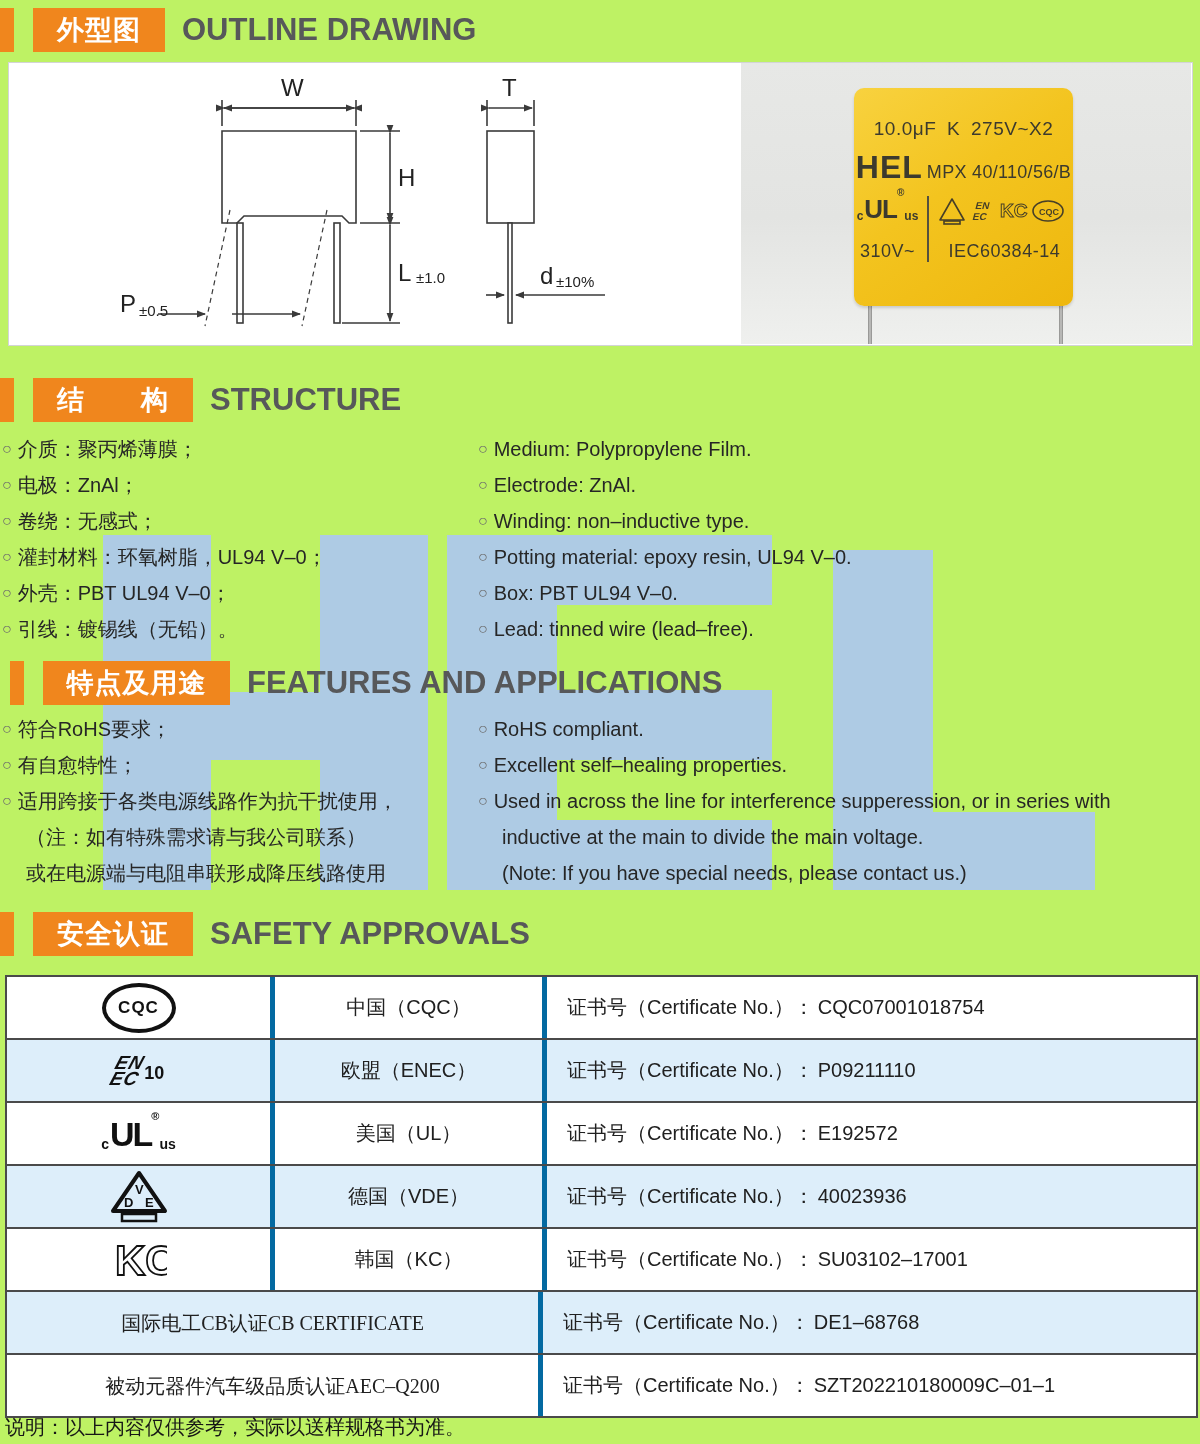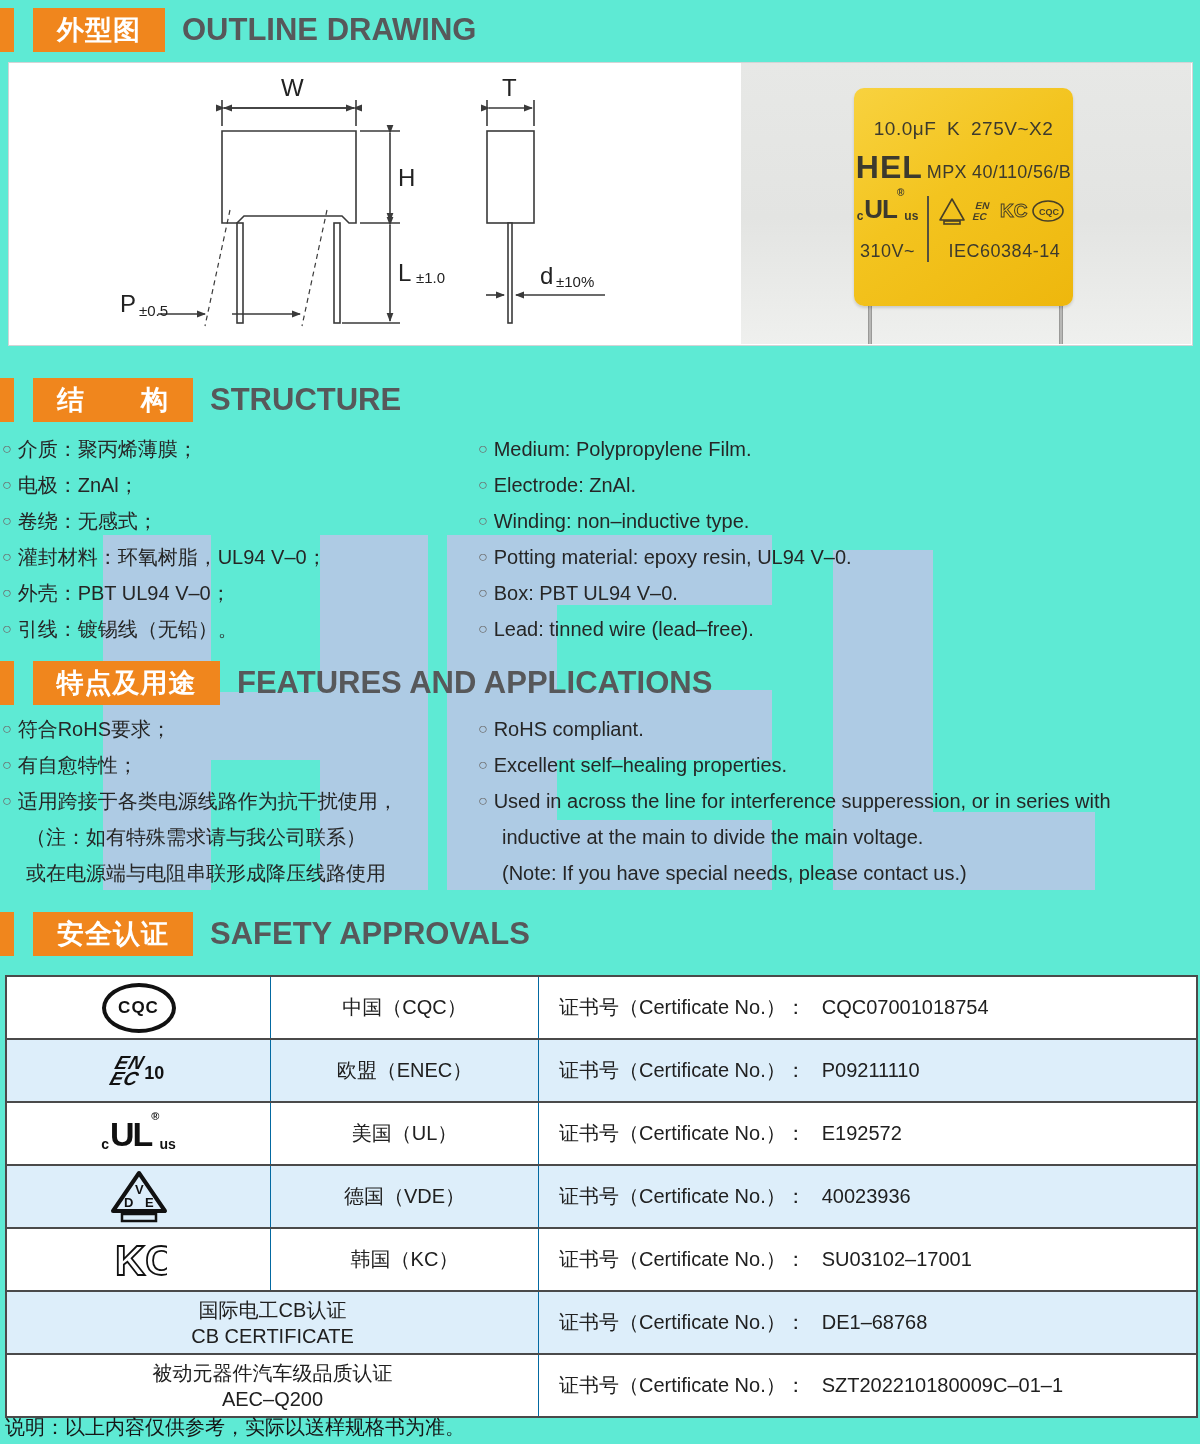--- a/index.html
+++ b/index.html
@@ -1,16 +1,16 @@
 <!DOCTYPE html>
 <html><head>
 <meta charset="utf-8">
 <style>
   html,body{margin:0;padding:0;background:#fff;}
-  #page{position:relative;width:1200px;height:1444px;background:#5eead4;overflow:hidden;
+  #page{position:relative;width:1200px;height:1444px;background:#bef264;overflow:hidden;
         font-family:"Liberation Sans","DejaVu Sans",sans-serif;color:#232323;}
   
   .wm{position:absolute;inset:0;z-index:0;}
   .wmr{position:absolute;background:#aecbe4;}
   .wm-h-l{left:103px;top:535px;width:108px;height:355px;}
   .wm-h-r{left:320px;top:535px;width:108px;height:355px;}
   .wm-h-b{left:211px;top:692px;width:109px;height:68px;}
   .wm-e-s{left:447px;top:535px;width:110px;height:355px;}
   .wm-e-t{left:447px;top:535px;width:325px;height:70px;}
   .wm-e-m{left:447px;top:690px;width:325px;height:70px;}
@@ -18,21 +18,21 @@
   .wm-l-s{left:833px;top:550px;width:100px;height:340px;}
   .wm-l-b{left:833px;top:812px;width:262px;height:78px;}
   
   .hdr{position:absolute;left:0;height:44px;display:flex;align-items:center;z-index:2;}
   .hdr .bar{width:14px;height:44px;background:#f0861d;}
   .hdr .box{margin-left:19px;height:44px;background:#f0861d;color:#fff;
             font-size:27px;font-weight:bold;display:flex;align-items:center;justify-content:center;letter-spacing:1px;}
   .hdr .ttl{margin-left:17px;font-size:31px;font-weight:bold;color:#57585a;letter-spacing:0;}
   #hdr-outline{top:8px;}   #hdr-outline .box{width:132px;}
   #hdr-structure{top:378px;justify-content:space-between;} #hdr-structure .box{width:160px;}
-  #hdr-features{top:661px;}  #hdr-features .box{width:187px;}
+  #hdr-features{top:661px;padding-left:10px;}  #hdr-features .box{width:187px;}
   #hdr-safety{top:912px;}    #hdr-safety .box{width:160px;}
   
   .panel{position:absolute;left:8px;top:62px;width:1183px;height:282px;border:1px solid #d3d4d6;background:#fff;z-index:1;}
   .draw{position:absolute;left:8px;top:62px;z-index:2;}
   .photo{position:absolute;left:741px;top:63px;width:450px;height:281px;z-index:1;
          background:linear-gradient(180deg,#e7e8e6 0%,#e3e4e2 55%,#eff0ee 100%);overflow:hidden;}
   .cap{position:absolute;left:113px;top:25px;width:219px;height:218px;border-radius:10px;
        background:linear-gradient(145deg,#f8d23f 0%,#f3c41f 45%,#eeb70d 100%);
        box-shadow:0 2px 3px rgba(0,0,0,.15);color:#3c3a2e;text-align:center;}
   .lead{position:absolute;width:4px;height:38px;top:243px;background:linear-gradient(90deg,#8b8b89,#c6c6c4,#8b8b89);}
@@ -56,27 +56,27 @@
   .li.cont{padding-left:24px;}
   #structure-cn{left:2px;top:431px;width:468px;}
   #structure-en{left:478px;top:431px;width:715px;}
   #features-cn{left:2px;top:711px;width:468px;}
   #features-en{left:478px;top:711px;width:715px;}
   
   .tbl{position:absolute;left:5px;top:975px;width:1189px;border:2px solid #4a4a4a;z-index:2;background:#fff;}
   .trow{display:flex;height:61px;border-top:2px solid #4a4a4a;}
   .trow:first-child{border-top:none;}
   .trow.blue{background:#ddeefa;}
-  .cell{display:flex;align-items:center;justify-content:center;border-left:1px solid #0369a1;}
+  .cell{display:flex;align-items:center;justify-content:center;border-left:5px solid #0369a1;}
   .cell:first-child{border-left:none;}
   .c1{width:263px;flex:0 0 auto;}
   .c2{width:267px;flex:0 0 auto;font-size:20px;color:#202020;}
   .c3{flex:1 1 auto;justify-content:flex-start;padding-left:20px;font-size:20px;color:#202020;}
-  .c12{width:531px;flex:0 0 auto;flex-direction:column;line-height:26px;font-size:20px;color:#202020;}
-  .certno{margin-left:16px;}
+  .c12{width:531px;flex:0 0 auto;flex-direction:row;line-height:26px;font-size:20px;color:#202020;font-family:Liberation Serif, serif;}
+  .certno{margin-left:4px;}
   
   .logo-cqc{width:66px;height:42px;border:4px solid #111;border-radius:50%;display:flex;align-items:center;justify-content:center;
             font-weight:800;font-size:17px;letter-spacing:1px;color:#111;background:transparent;}
   .logo-enec{display:flex;align-items:center;color:#111;}
   .logo-enec .st{transform:skewX(-18deg);font-weight:800;font-style:italic;font-size:19px;line-height:16px;letter-spacing:1px;}
   .logo-enec .ten{font-size:18px;font-weight:bold;margin-left:3px;margin-top:6px;}
   .logo-ul{display:inline-flex;align-items:flex-end;line-height:1;font-weight:800;color:#111;}
   .logo-ul .c{font-size:14px;margin-right:1px;}
   .logo-ul .UL{font-size:34px;letter-spacing:-2px;}
   .logo-ul .r{font-size:11px;align-self:flex-start;margin-top:-6px;}

